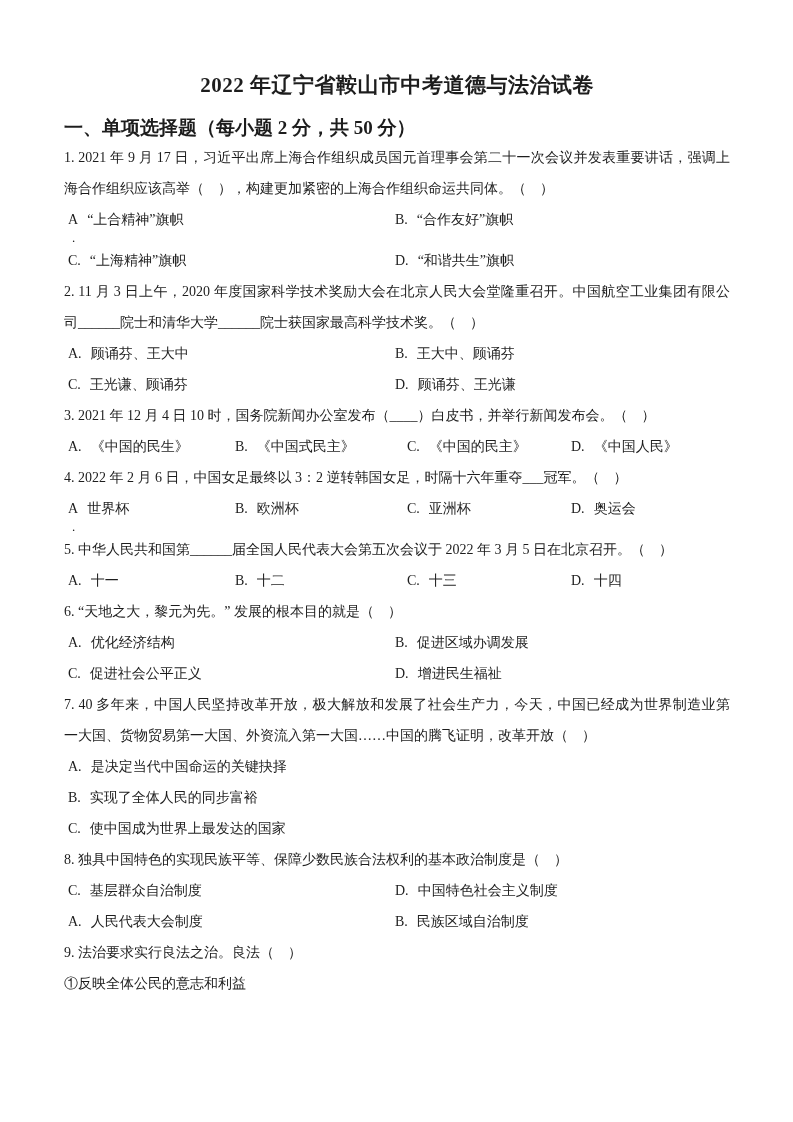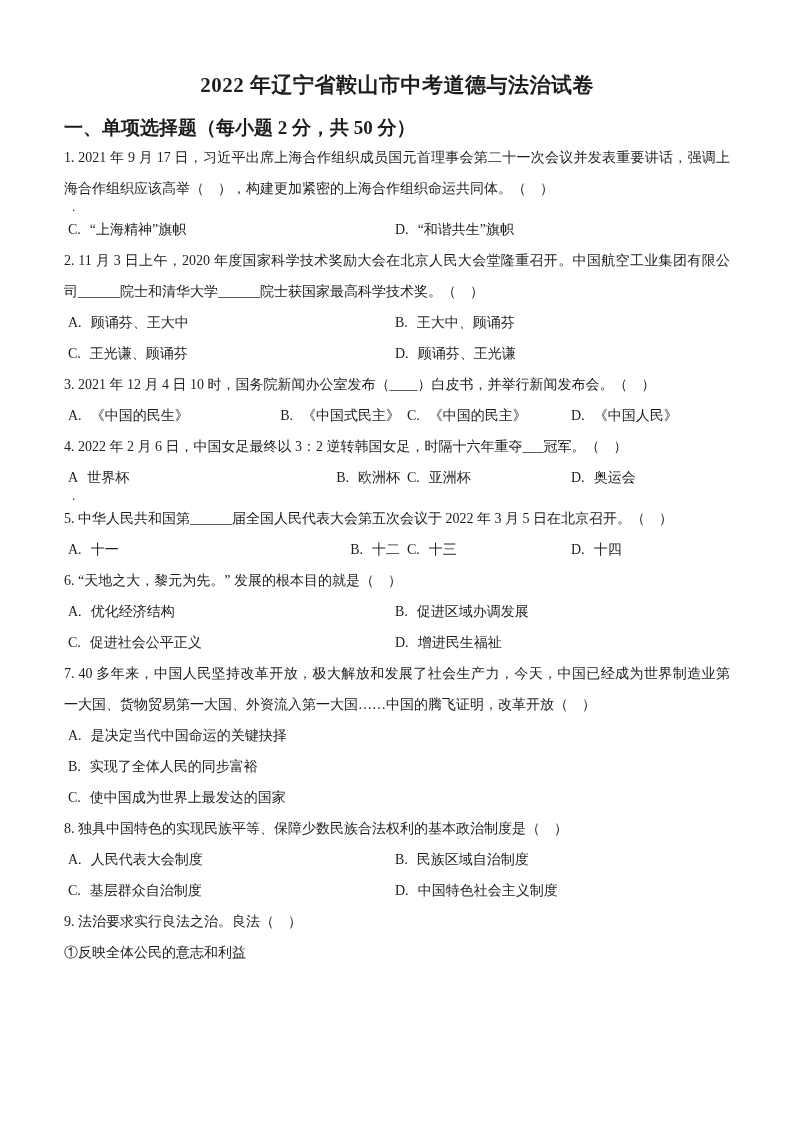--- a/index.html
+++ b/index.html
@@ -44,21 +44,21 @@
   }
   .fill {
     white-space: normal;
     overflow: hidden;
     text-align: justify;
     text-align-last: justify;
   }
   .row { padding-left: 4px; }
   .col2 { display: inline-block; width: 327px; }
   .c1 { display: inline-block; width: 167px; }
-  .c2 { display: inline-block; width: 165px; text-align: right; }
+  .c2 { display: inline-block; width: 165px; }
   .c3 { display: inline-block; width: 164px; margin-left: 7px; }
   .lab { margin-right: 9px; }
   .dot-row {
     height: 10px;
     line-height: 6px;
     padding-left: 8px;
     font-size: 13px;
   }
 </style>
 </head>
@@ -68,20 +68,23 @@
   <div class="content">
 
     <div class="title">2022 年辽宁省鞍山市中考道德与法治试卷</div>
     <div class="heading">一、单项选择题（每小题 2 分，共 50 分）</div>
 
     <div class="body">
 
       <div>
         <div class="line fill">1. 2021 年 9 月 17 日，习近平出席上海合作组织成员国元首理事会第二十一次会议并发表重要讲话，强调上</div>
         <div class="line">海合作组织应该高举（　），构建更加紧密的上海合作组织命运共同体。（　）</div>
+        <div class="line row">
+          <span class="opt col2"><span class="lab">A</span><span>“上合精神”旗帜</span></span><span class="opt"><span class="lab">B.</span><span>“合作友好”旗帜</span></span>
+        </div>
         <div class="dot-row">.</div>
         <div class="line row">
           <span class="opt col2"><span class="lab">C.</span><span>“上海精神”旗帜</span></span><span class="opt"><span class="lab">D.</span><span>“和谐共生”旗帜</span></span>
         </div>
       </div>
 
       <div>
         <div class="line fill">2. 11 月 3 日上午，2020 年度国家科学技术奖励大会在北京人民大会堂隆重召开。中国航空工业集团有限公</div>
         <div class="line">司______院士和清华大学______院士获国家最高科学技术奖。（　）</div>
         <div class="line row">
@@ -128,24 +131,24 @@
         <div class="line fill">7. 40 多年来，中国人民坚持改革开放，极大解放和发展了社会生产力，今天，中国已经成为世界制造业第</div>
         <div class="line">一大国、货物贸易第一大国、外资流入第一大国……中国的腾飞证明，改革开放（　）</div>
         <div class="line row"><span class="lab">A.</span><span>是决定当代中国命运的关键抉择</span></div>
         <div class="line row"><span class="lab">B.</span><span>实现了全体人民的同步富裕</span></div>
         <div class="line row"><span class="lab">C.</span><span>使中国成为世界上最发达的国家</span></div>
       </div>
 
       <div>
         <div class="line">8. 独具中国特色的实现民族平等、保障少数民族合法权利的基本政治制度是（　）</div>
         <div class="line row">
-          <span class="opt col2"><span class="lab">A.</span><span>人民代表大会制度</span></span><span class="opt"><span class="lab">B.</span><span>民族区域自治制度</span></span>
+          <span class="opt col2"><span class="lab">C.</span><span>基层群众自治制度</span></span><span class="opt"><span class="lab">D.</span><span>中国特色社会主义制度</span></span>
         </div>
         <div class="line row">
-          <span class="opt col2"><span class="lab">C.</span><span>基层群众自治制度</span></span><span class="opt"><span class="lab">D.</span><span>中国特色社会主义制度</span></span>
+          <span class="opt col2"><span class="lab">A.</span><span>人民代表大会制度</span></span><span class="opt"><span class="lab">B.</span><span>民族区域自治制度</span></span>
         </div>
       </div>
 
       <div>
         <div class="line">9. 法治要求实行良法之治。良法（　）</div>
         <div class="line">①反映全体公民的意志和利益</div>
       </div>
 
     </div>
   </div>

